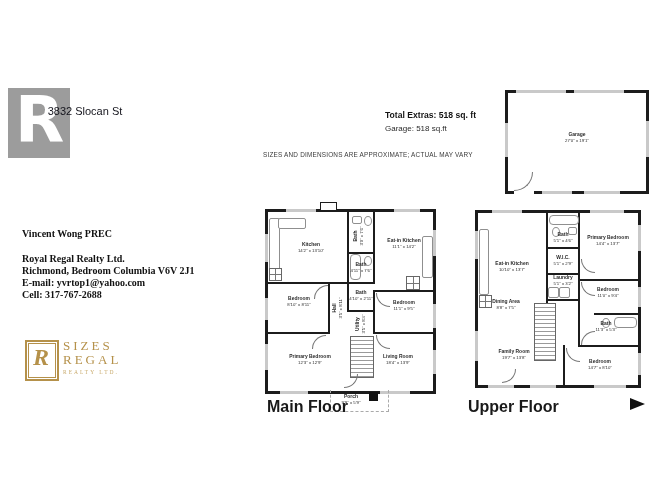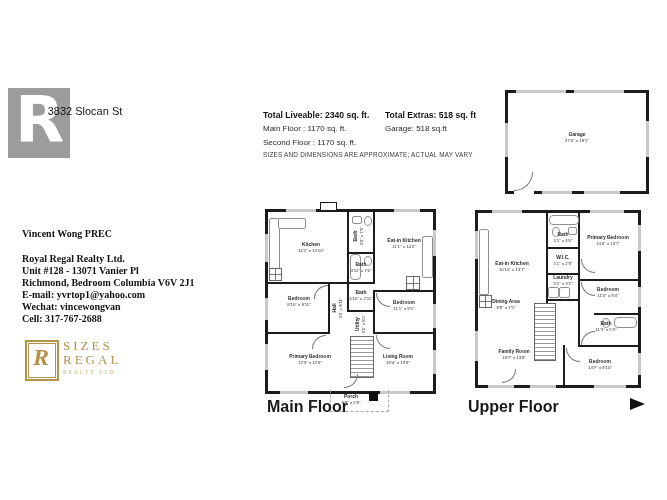--- a/index.html
+++ b/index.html
@@ -67,25 +67,20 @@
 <div id="canvas">
 
   <div class="realtor-box">
     <span>R</span>
   </div>
 
   <div class="address">
     <div>3832 Slocan St</div>
   </div>
 
-  <div class="totals-col" style="left:263px;">
-    <div class="b">Total Liveable: 2340 sq. ft.</div>
-    <div>Main Floor : 1170 sq. ft.</div>
-    <div>Second Floor : 1170 sq. ft.</div>
-  </div>
   <div class="totals-col" style="left:385px;">
     <div class="b">Total Extras: 518 sq. ft</div>
     <div>Garage: 518 sq.ft</div>
   </div>
   <div class="disclaimer">SIZES AND DIMENSIONS ARE APPROXIMATE; ACTUAL MAY VARY</div>
 
   <div class="plan" style="left:505px;top:90px;width:138px;height:98px;">
     <div class="win" style="left:8px;top:-3px;width:50px;height:3px;"></div>
     <div class="win" style="left:66px;top:-3px;width:50px;height:3px;"></div>
     <div class="win" style="left:34px;bottom:-3px;width:30px;height:3px;"></div>
@@ -97,24 +92,22 @@
     <div class="room-label" style="left:69px;top:45px;">
       <div class="nm">Garage</div>
       <div class="dm">27'0" x 19'1"</div>
     </div>
   </div>
 
   <div class="agent">
     <div>Vincent Wong PREC</div>
     <div class="gap"></div>
     <div>Royal Regal Realty Ltd.</div>
-    <div>Unit #128 - 13071 Vanier Pl</div>
     <div>Richmond, Bedroom Columbia V6V 2J1</div>
     <div>E-mail: yvrtop1@yahoo.com</div>
-    <div>Wechat: vincewongvan</div>
     <div>Cell: 317-767-2688</div>
   </div>
 
   <div class="rr-box">
     <div class="inner"></div>
     <span>R</span>
   </div>
   <div class="rr-word">
     <div class="l1">SIZES</div>
     <div class="l1">REGAL</div>

